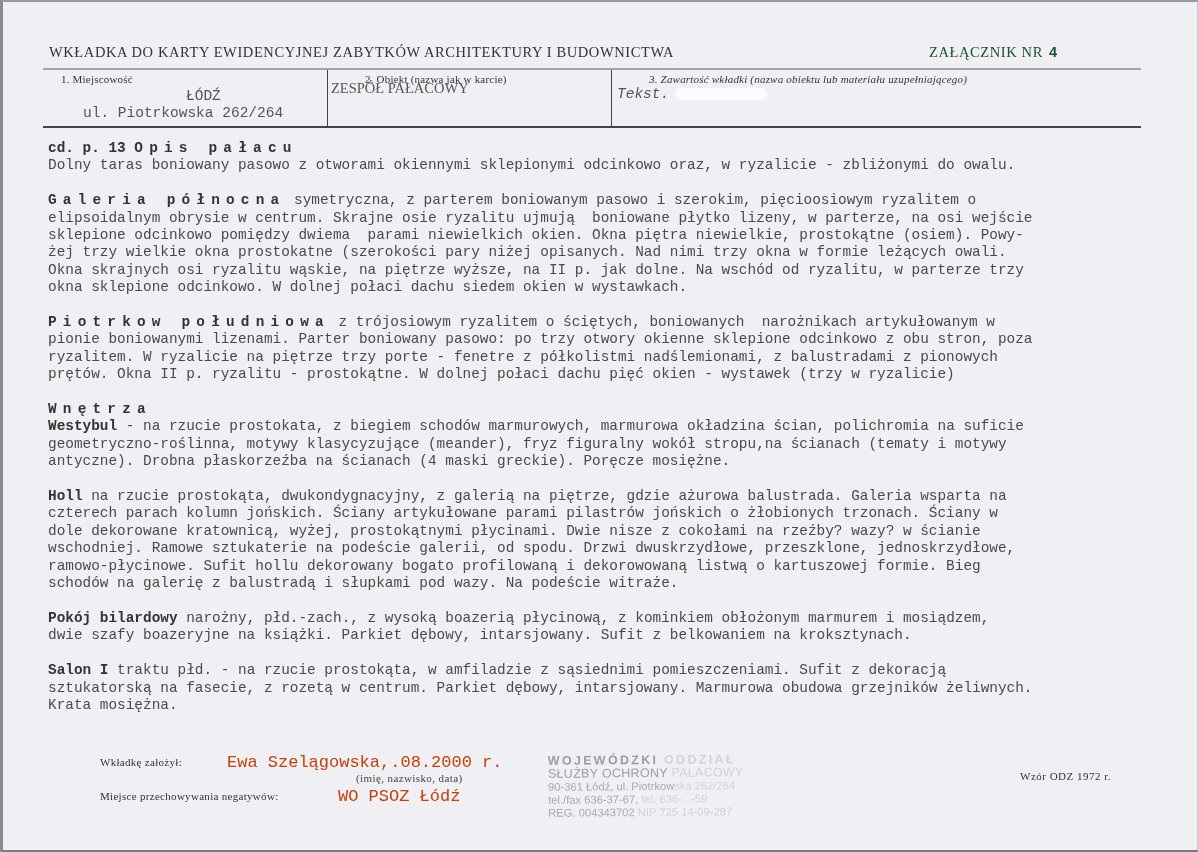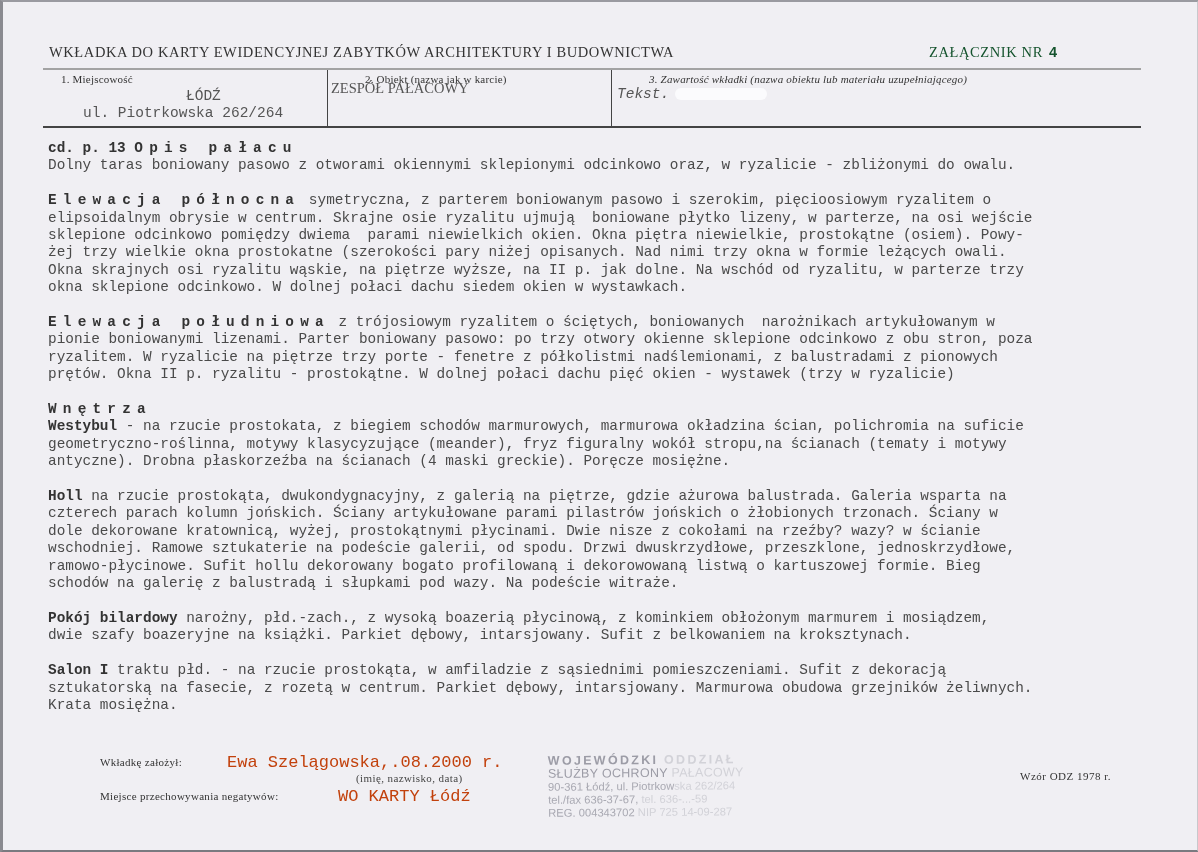--- a/index.html
+++ b/index.html
@@ -87,28 +87,28 @@
     <div class="cell-val mono v1">
       <span>Tekst.</span><span class="redact"></span>
     </div>
   </div>
 </div>
 
 <div class="body-text">
   <p><span class="head">cd. p. 13 </span><span class="head spaced">Opis pałacu</span>
 <span>Dolny taras boniowany pasowo z otworami okiennymi sklepionymi odcinkowo oraz, w ryzalicie - zbliżonymi do owalu.</span></p>
 
-  <p><span class="head spaced">Elewacja północna</span><span> symetryczna, z parterem boniowanym pasowo i szerokim, pięcioosiowym ryzalitem o</span>
+  <p><span class="head spaced">Galeria północna</span><span> symetryczna, z parterem boniowanym pasowo i szerokim, pięcioosiowym ryzalitem o</span>
 <span>elipsoidalnym obrysie w centrum. Skrajne osie ryzalitu ujmują  boniowane płytko lizeny, w parterze, na osi wejście</span>
 <span>sklepione odcinkowo pomiędzy dwiema  parami niewielkich okien. Okna piętra niewielkie, prostokątne (osiem). Powy-</span>
 <span>żej trzy wielkie okna prostokatne (szerokości pary niżej opisanych. Nad nimi trzy okna w formie leżących owali.</span>
 <span>Okna skrajnych osi ryzalitu wąskie, na piętrze wyższe, na II p. jak dolne. Na wschód od ryzalitu, w parterze trzy</span>
 <span>okna sklepione odcinkowo. W dolnej połaci dachu siedem okien w wystawkach.</span></p>
 
-  <p><span class="head spaced">Elewacja południowa</span><span> z trójosiowym ryzalitem o ściętych, boniowanych  narożnikach artykułowanym w</span>
+  <p><span class="head spaced">Piotrkow południowa</span><span> z trójosiowym ryzalitem o ściętych, boniowanych  narożnikach artykułowanym w</span>
 <span>pionie boniowanymi lizenami. Parter boniowany pasowo: po trzy otwory okienne sklepione odcinkowo z obu stron, poza</span>
 <span>ryzalitem. W ryzalicie na piętrze trzy porte - fenetre z półkolistmi nadślemionami, z balustradami z pionowych</span>
 <span>prętów. Okna II p. ryzalitu - prostokątne. W dolnej połaci dachu pięć okien - wystawek (trzy w ryzalicie)</span></p>
 
   <p><span class="head spaced">Wnętrza</span>
 <span class="head">Westybul</span><span> - na rzucie prostokata, z biegiem schodów marmurowych, marmurowa okładzina ścian, polichromia na suficie</span>
 <span>geometryczno-roślinna, motywy klasycyzujące (meander), fryz figuralny wokół stropu,na ścianach (tematy i motywy</span>
 <span>antyczne). Drobna płaskorzeźba na ścianach (4 maski greckie). Poręcze mosiężne.</span></p>
 
   <p><span class="head">Holl</span><span> na rzucie prostokąta, dwukondygnacyjny, z galerią na piętrze, gdzie ażurowa balustrada. Galeria wsparta na</span>
@@ -123,23 +123,23 @@
 
   <p><span class="head">Salon I</span><span> traktu płd. - na rzucie prostokąta, w amfiladzie z sąsiednimi pomieszczeniami. Sufit z dekoracją</span>
 <span>sztukatorską na fasecie, z rozetą w centrum. Parkiet dębowy, intarsjowany. Marmurowa obudowa grzejników żeliwnych.</span>
 <span>Krata mosiężna.</span></p>
 </div>
 
 <div class="footer-label" style="left:100px; top:756px;">Wkładkę założył:</div>
 <div class="footer-val" style="left:227px; top:753px;">Ewa Szelągowska,.08.2000 r.</div>
 <div class="footer-hint" style="left:348px; top:772px;">(imię, nazwisko, data)</div>
 <div class="footer-label" style="left:100px; top:790px;">Miejsce przechowywania negatywów:</div>
-<div class="footer-val" style="left:338px; top:787px;">WO KARTY Łódź</div>
+<div class="footer-val" style="left:338px; top:787px;">WO PSOZ Łódź</div>
 
 <div class="stamp">
   <div class="l1"><span>WOJEWÓDZKI</span><span class="fade"> ODDZIAŁ</span></div>
   <div class="l2"><span>SŁUŻBY OCHRONY</span><span class="fade"> PAŁACOWY</span></div>
   <div><span>90-361 Łódź, ul. Piotrkow</span><span class="fade">ska 262/264</span></div>
   <div><span>tel./fax 636-37-67,</span><span class="fade"> tel. 636-...-59</span></div>
   <div><span>REG. 004343702</span><span class="fade"> NIP 725 14-09-287</span></div>
 </div>
 
-<div class="model">Wzór ODZ 1978 r.</div>
+<div class="model">Wzór ODZ 1972 r.</div>
 
 </body></html>

